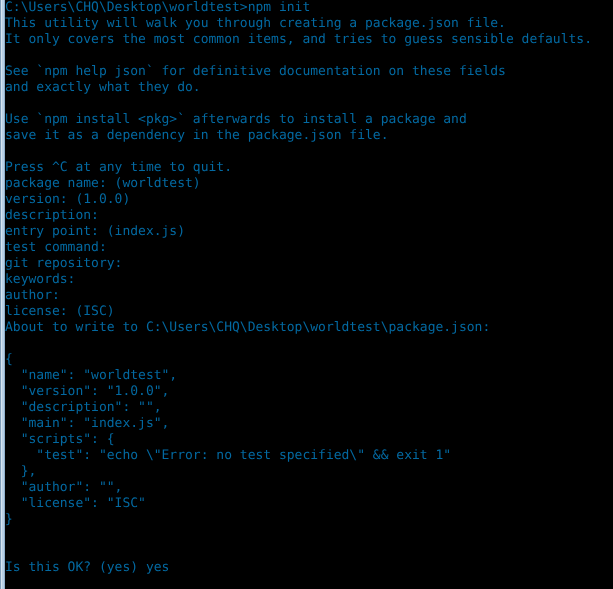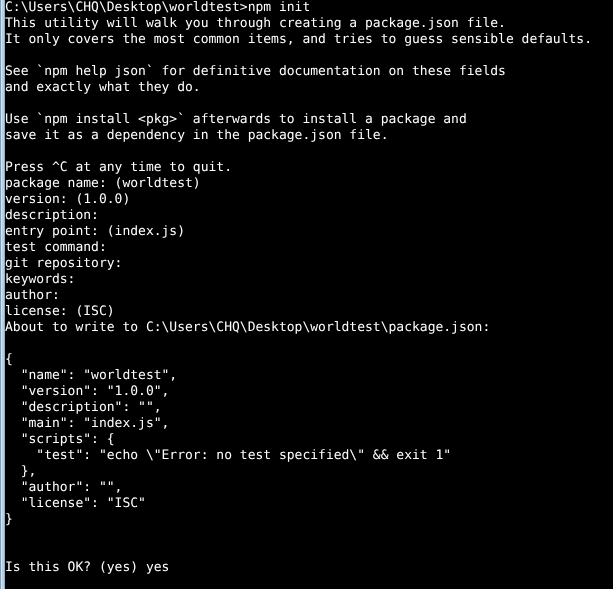--- a/index.html
+++ b/index.html
@@ -35,21 +35,21 @@
                 #b8d0e6 2px, #b8d0e6 4px,
                 #8fb0cc 4px, #8fb0cc 5px);
   }
   #terminal-output {
     position: absolute;
     left: 5px;
     top: 0px;
     width: 608px;
     margin: 0;
     padding: 0;
-    color: #ffffff;
+    color: #0369a1;
     font-family: "DejaVu Sans Mono", "Liberation Mono", monospace;
     font-size: 13px;
     line-height: 16px;
     letter-spacing: 0px;
     white-space: pre;
     font-weight: normal;
     text-rendering: geometricPrecision;
     -webkit-font-smoothing: none;
   }
   .term-line {

